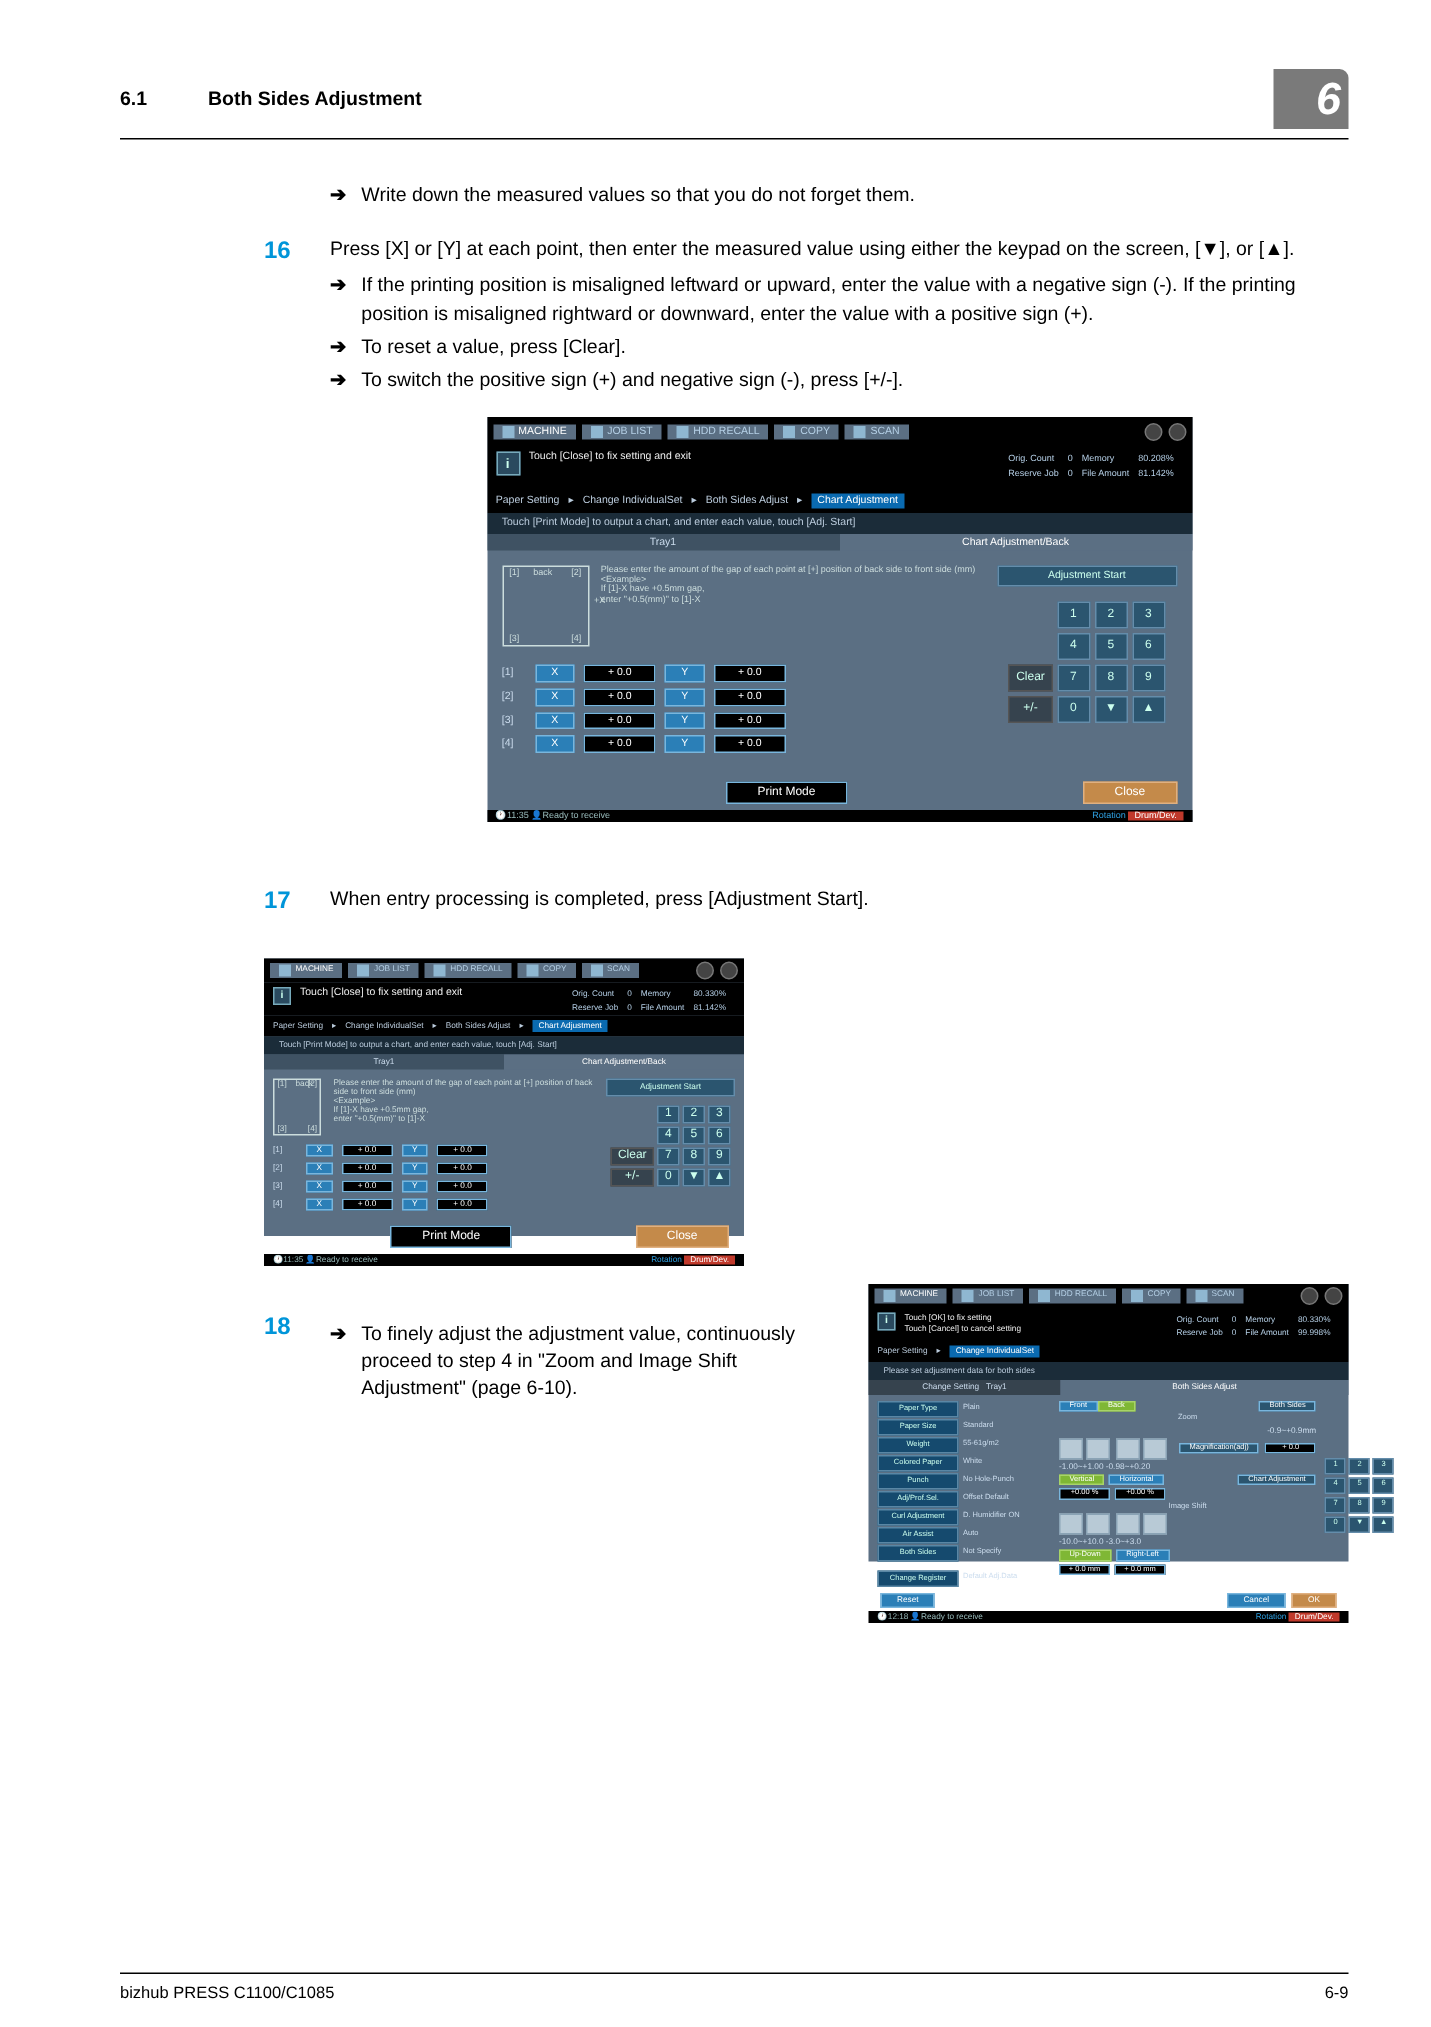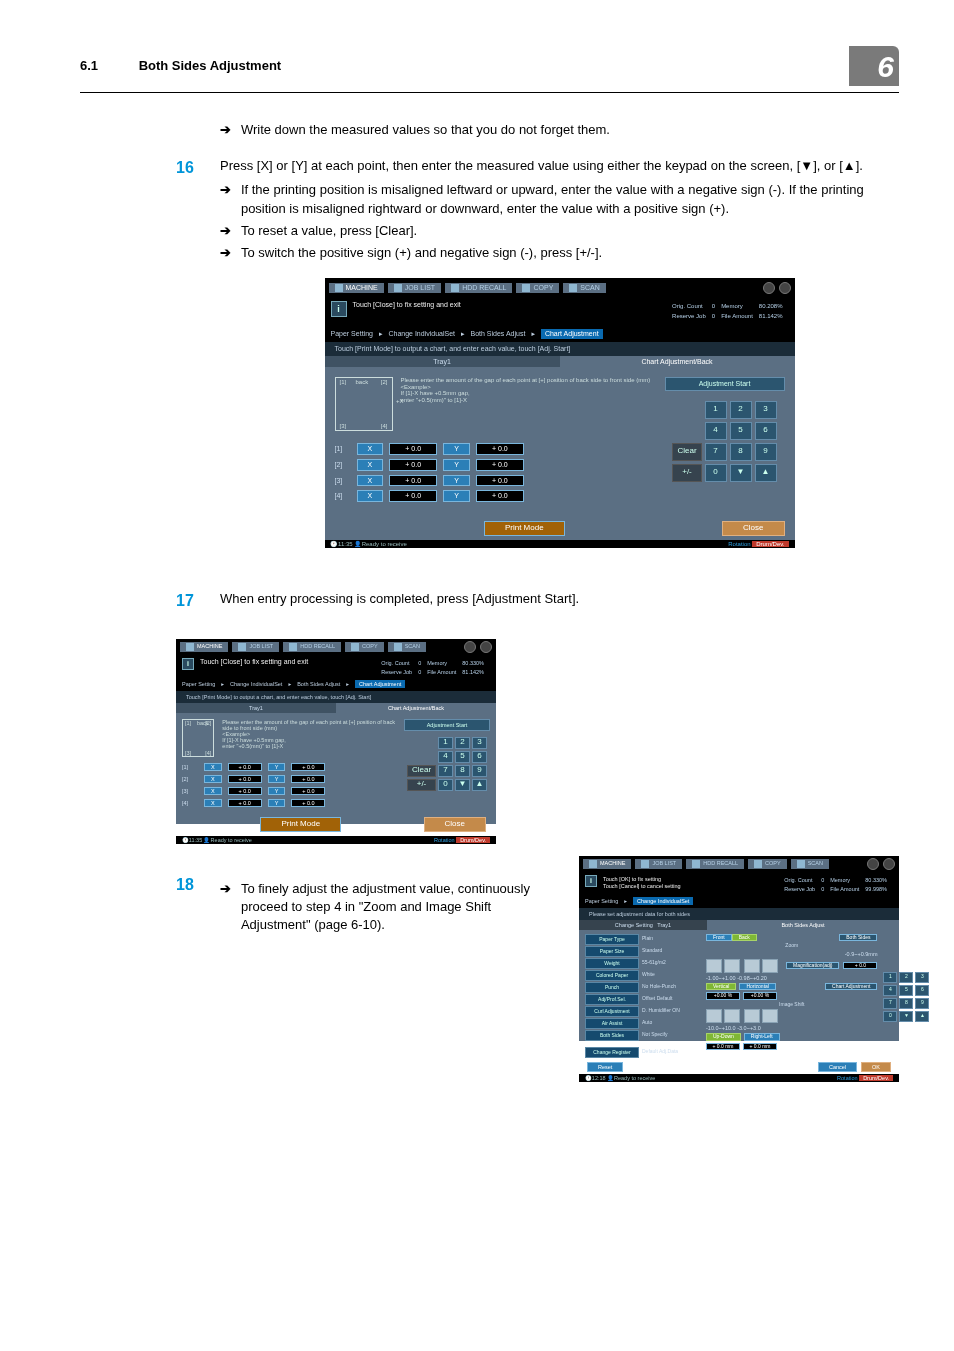--- a/index.html
+++ b/index.html
@@ -321,21 +321,21 @@
     background: none;
     border: none;
   }
   .pt-foot {
     display: flex;
     justify-content: space-between;
     padding: 4px 10px;
     gap: 8px;
   }
   .pt-foot .fbtn {
-    background: #a16207;
+    background: #000000;
     border: 1px solid #79b6dd;
     color: #fff;
     padding: 2px 20px;
     font-size: 8px;
   }
   .pt-foot .close {
     background: #c48a4a;
     border-color: #e0b080;
   }
   .pt-status {
@@ -1029,13 +1029,17 @@
           </div>
           <div class="pt-status">
               <span>🕐<span>12:18</span> 👤<span>Ready to receive</span></span>
               <span><span class="rot">Rotation</span> <span class="drum">Drum/Dev.</span></span>
             </div>
         </div>
       </div>
     </div>
   </div>
 
+  <div class="footer">
+    <span>bizhub PRESS C1100/C1085</span>
+    <span>6-9</span>
+  </div>
 </div>
 
 </body></html>

